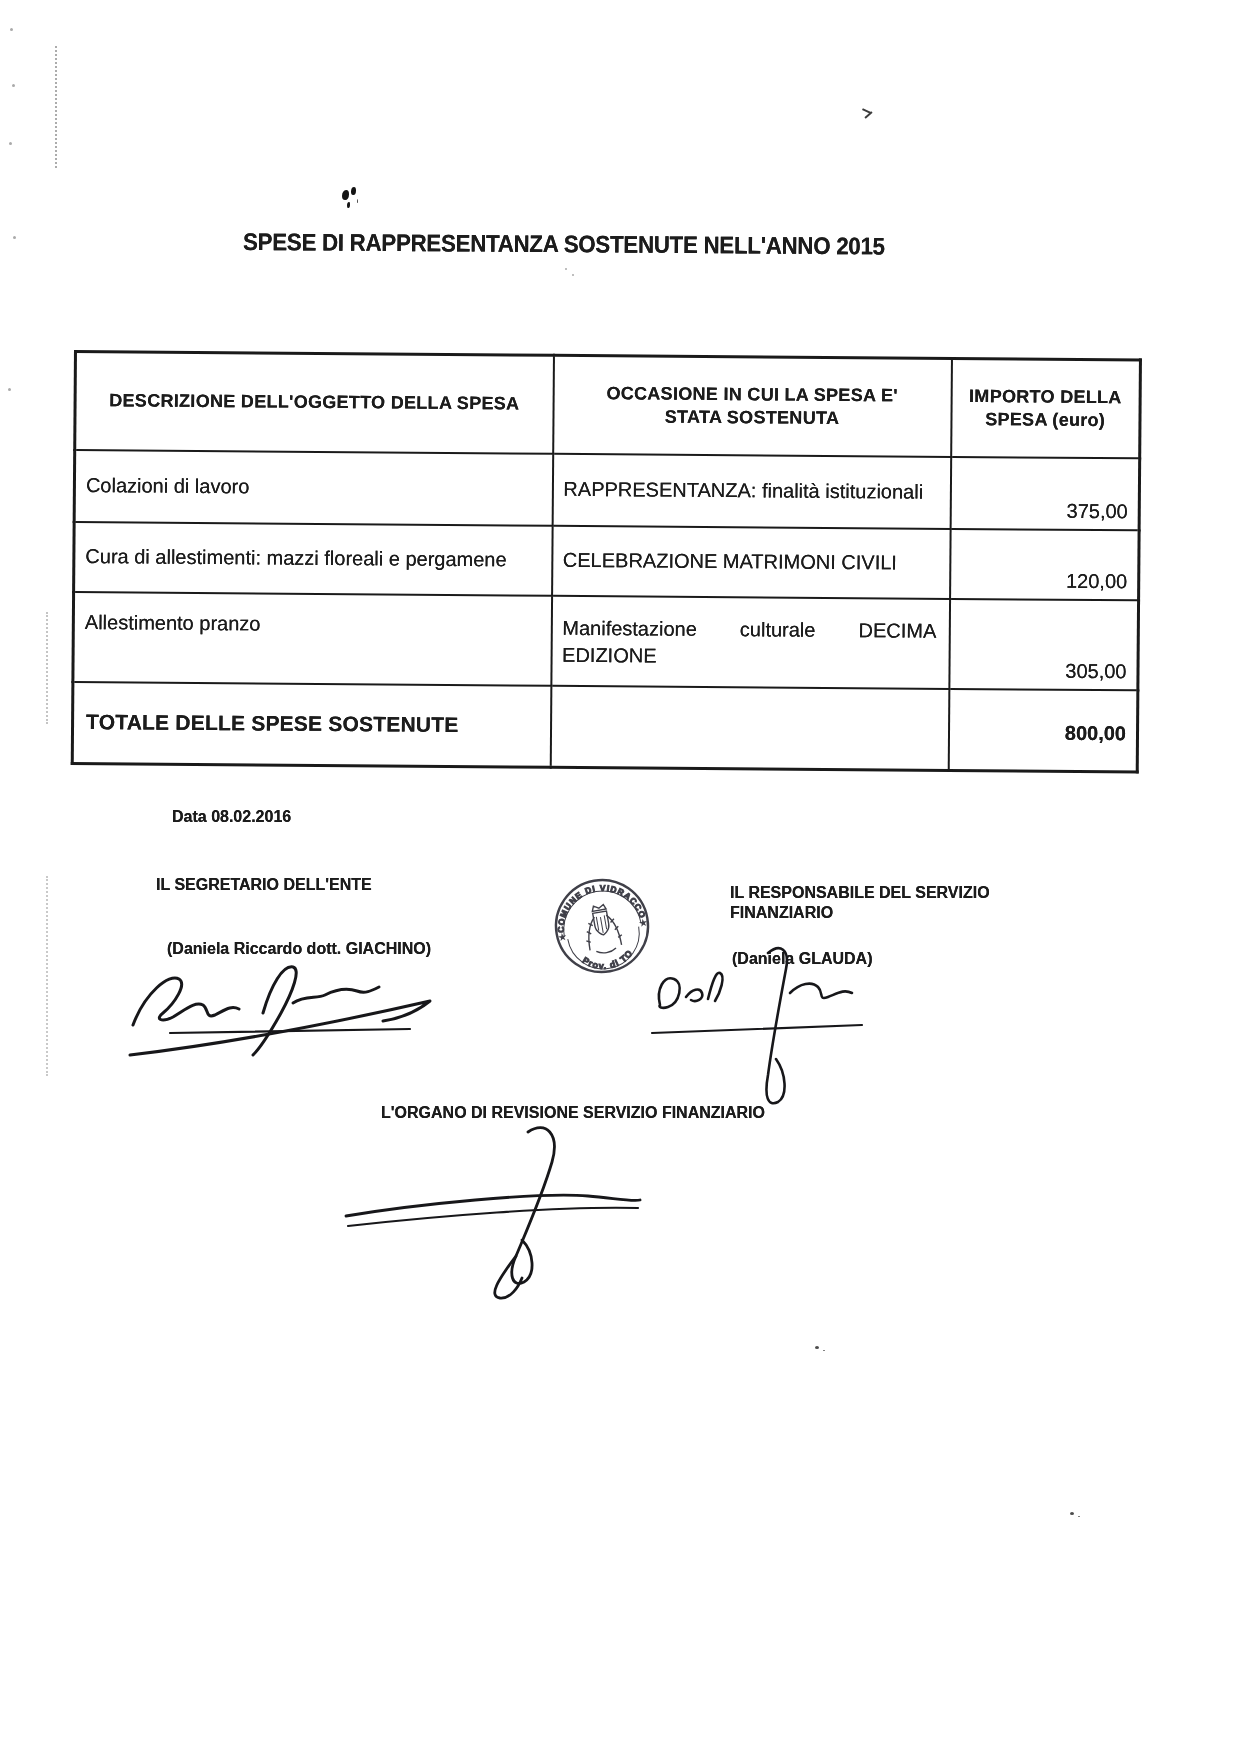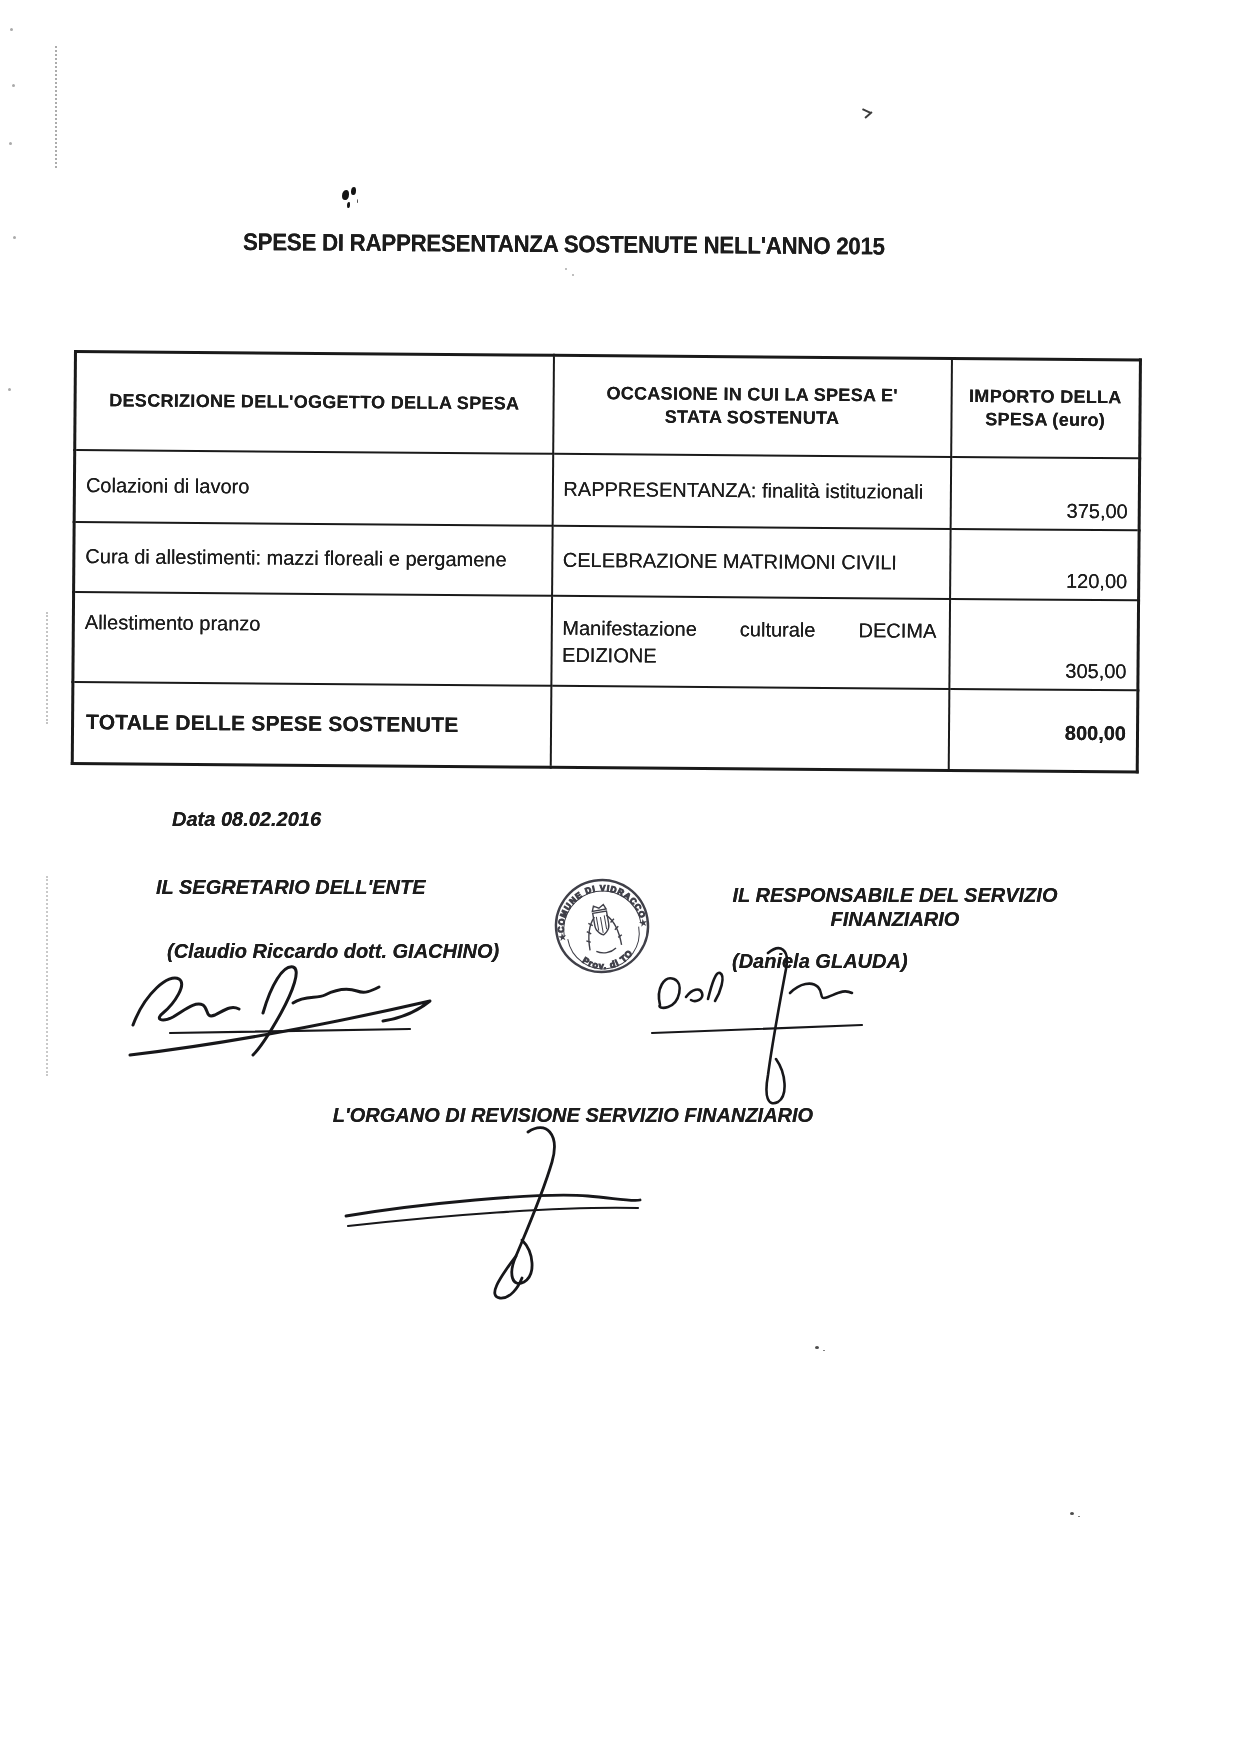--- a/index.html
+++ b/index.html
@@ -51,25 +51,25 @@
   td.amt {
     vertical-align:bottom; text-align:right;
     padding-right:9px; padding-bottom:12px;
   }
   tr.total td { font-weight:bold; }
   tr.total td.label { font-size:21px; vertical-align:middle; padding-left:12px; letter-spacing:.2px; }
   tr.total td.amt   { vertical-align:middle; padding-bottom:0; font-size:20px; }
 
   
   .abs { position:absolute; }
-  .b20 { font-size:20px; font-weight:bold;font-style:italic; }
+  .b20 { font-size:16px; font-weight:bold; }
   .date-line        { left:172px; top:808px; }
   .secretary-role   { left:156px; top:876px; }
   .secretary-name   { left:167px; top:940px; }
-  .finance-role     { left:730px; top:883px; width:330px; line-height:1.22;text-align:center; }
+  .finance-role     { left:730px; top:883px; width:330px; line-height:1.22; }
   .finance-name     { left:732px; top:950px; }
   .auditor-role     { left:0;  top:1104px; width:1146px; text-align:center; }
   .auditor-name     { left:0;  top:1150px; width:1112px; text-align:center; }
 
   svg.sig { position:absolute; overflow:visible; }
   svg.sig path { fill:none; stroke:#17171a; stroke-linecap:round; stroke-linejoin:round; }
 
   svg.stamp { position:absolute; left:549px; top:873px; opacity:.88; }
   svg.stamp * { stroke:#262630; }
   svg.stamp text { fill:#262630; stroke:none; font-family:"Liberation Sans", sans-serif; font-weight:bold; }
@@ -148,21 +148,21 @@
     <tr style="height:82px;" class="total">
       <td class="label">TOTALE DELLE SPESE SOSTENUTE</td>
       <td></td>
       <td class="amt">800,00</td>
     </tr>
   </tbody>
     </table>
 
   <div class="abs b20 ink date-line">Data 08.02.2016</div>
   <div class="abs b20 ink secretary-role">IL SEGRETARIO DELL'ENTE</div>
-  <div class="abs b20 ink secretary-name">(Claudio Riccardo dott. GIACHINO)</div>
+  <div class="abs b20 ink secretary-name">(Daniela Riccardo dott. GIACHINO)</div>
   <div class="abs b20 ink finance-role">IL RESPONSABILE DEL SERVIZIO FINANZIARIO</div>
   <div class="abs b20 ink finance-name">(Daniela GLAUDA)</div>
   <div class="abs b20 ink auditor-role">L'ORGANO DI REVISIONE SERVIZIO FINANZIARIO</div>
 
   <svg class="stamp" width="106" height="106" viewBox="0 0 106 106">
     <g transform="rotate(-10 53 53)">
       <circle cx="53" cy="53" r="46" fill="none" stroke-width="2.4"></circle>
       <path id="stampTopArc" d="M 14,57 A 39,39 0 0 1 92,57" fill="none" stroke="none"></path>
       <path id="stampBotArc" d="M 17,60 A 36,36 0 0 0 89,60" fill="none" stroke="none"></path>
       <text font-size="8.5" letter-spacing="1">

